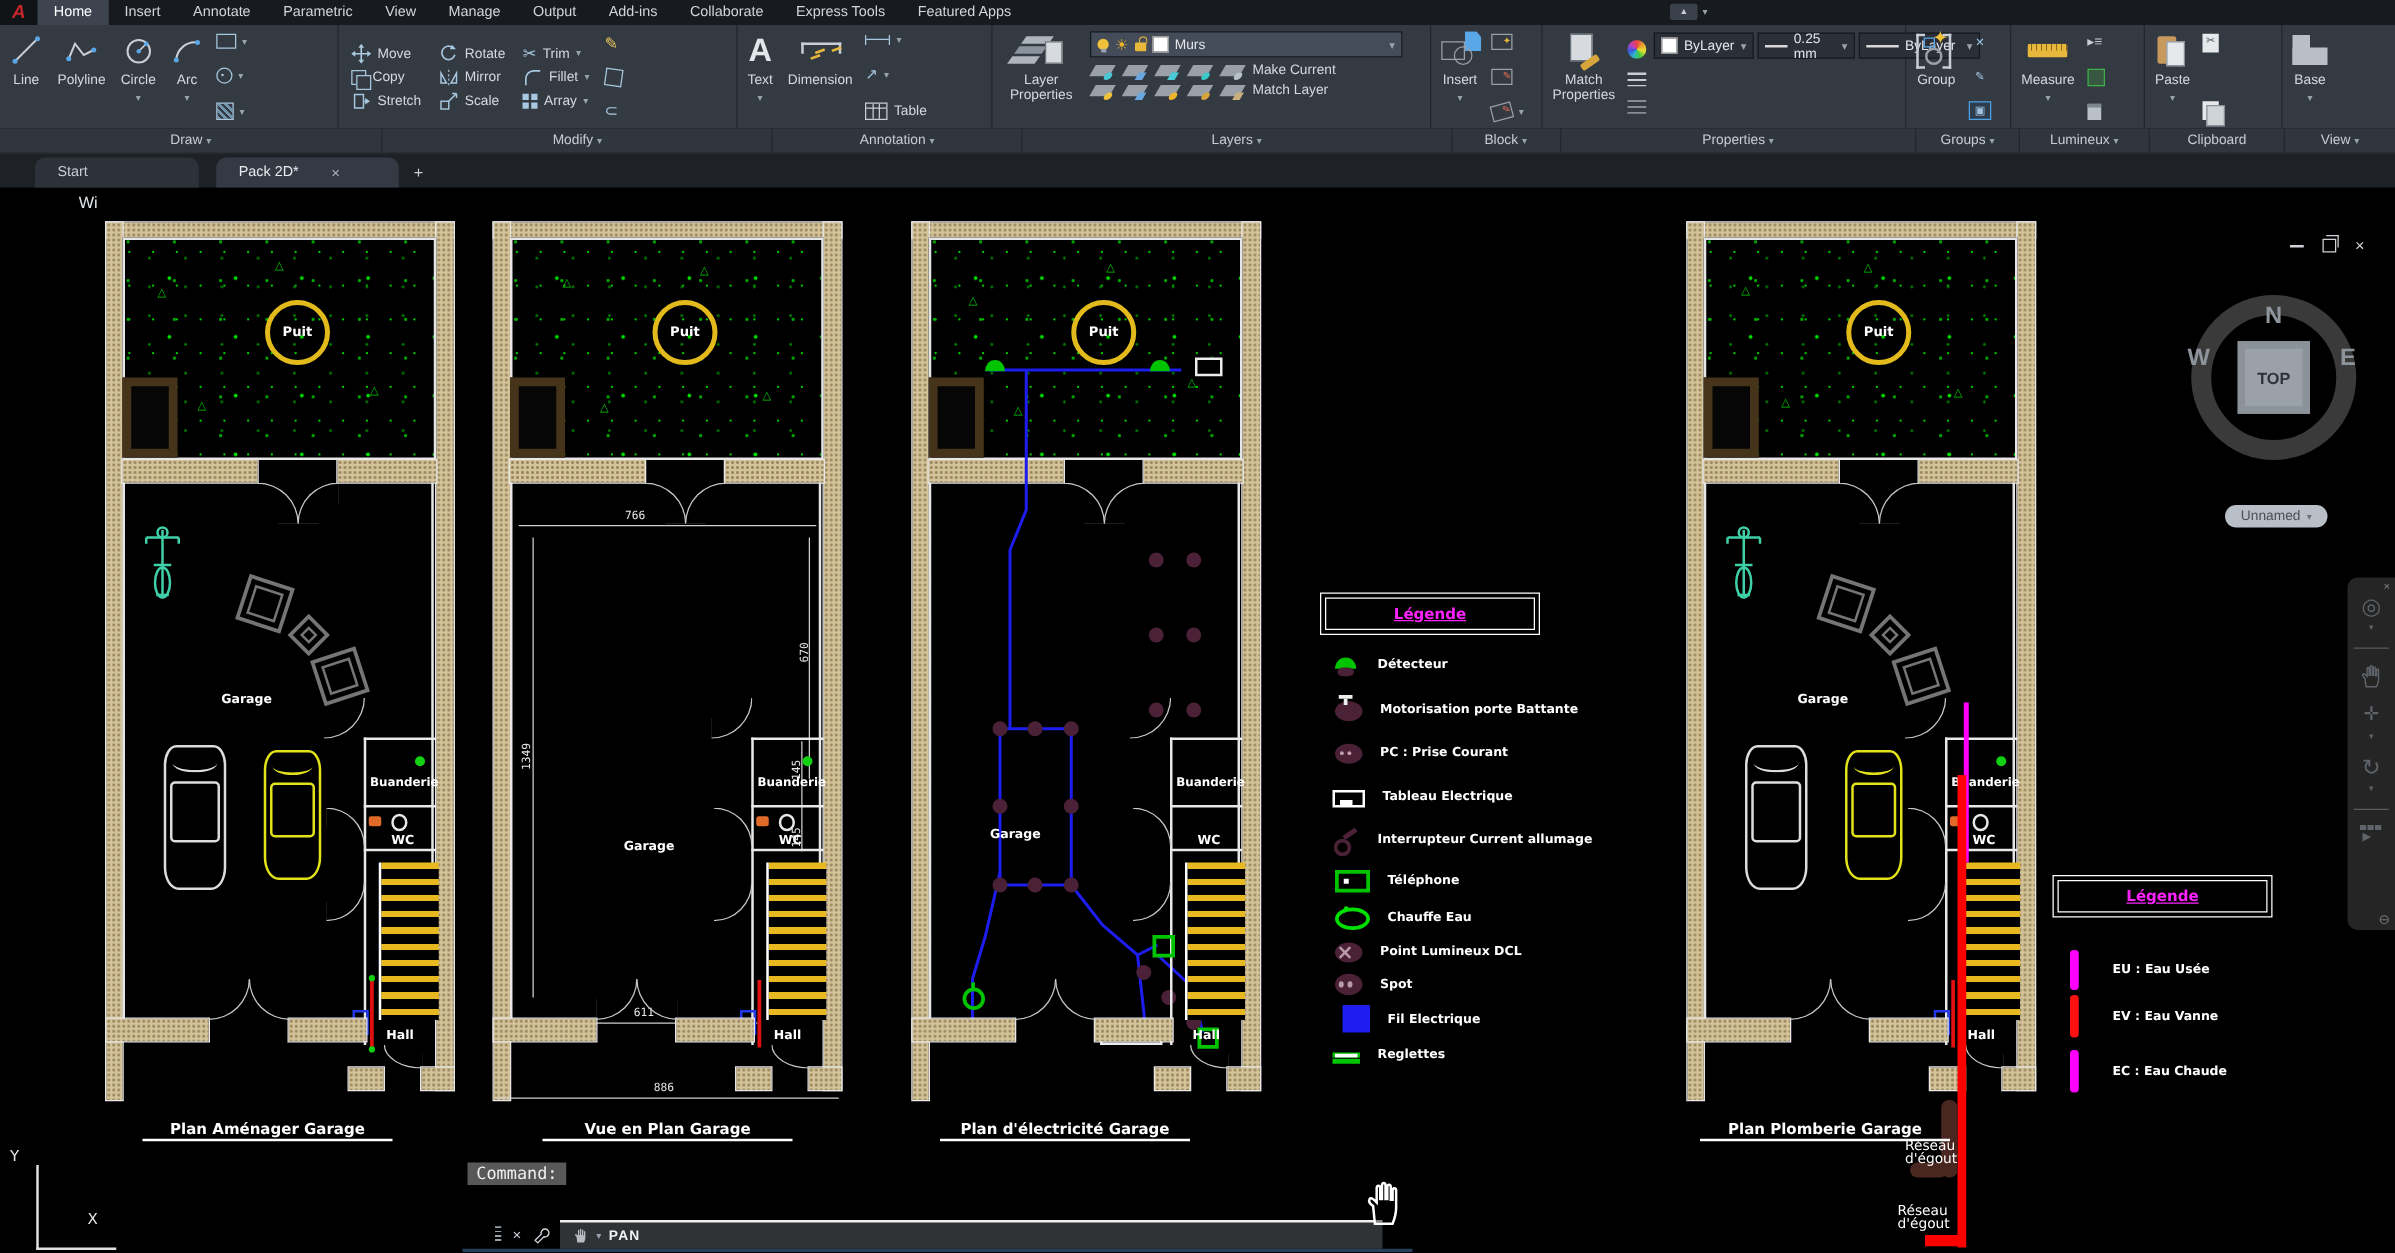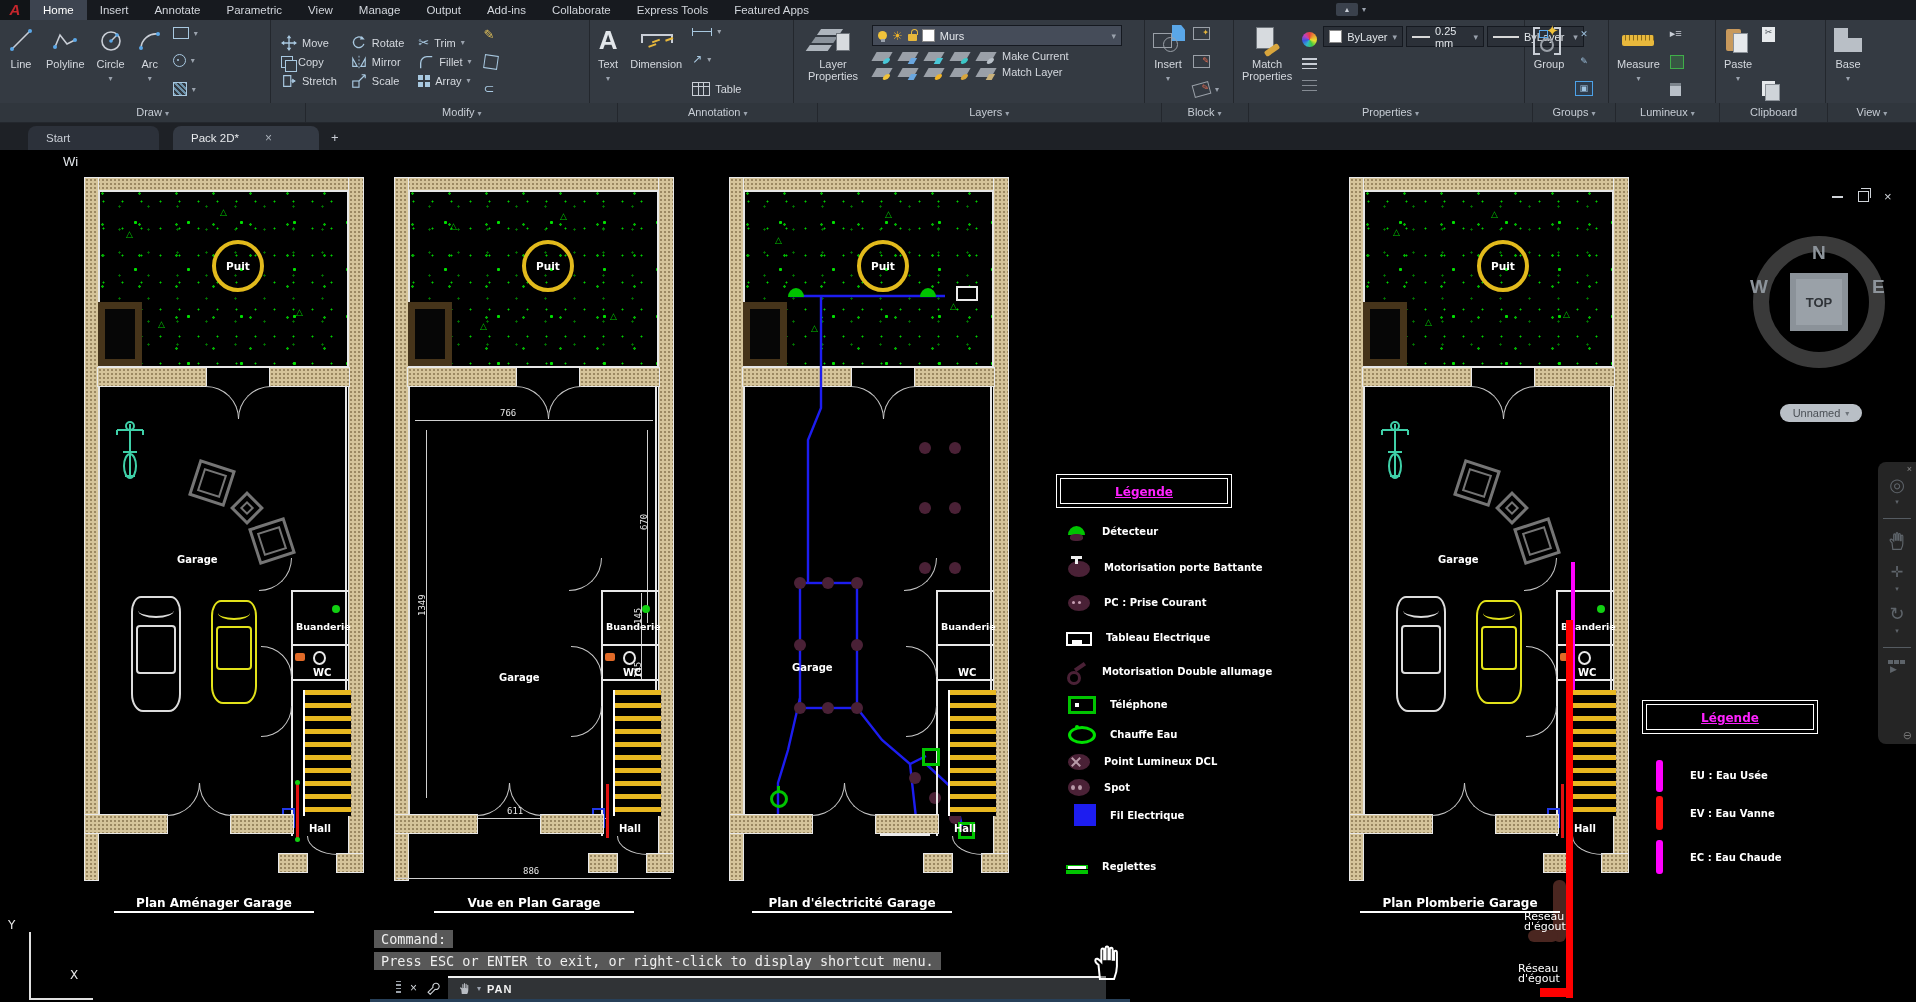--- a/index.html
+++ b/index.html
@@ -919,21 +919,21 @@
       <div class="legrow" style="left:10px;top:115px">
           <span class="li li-outlet"></span>
           <span class="leglabel">PC : Prise Courant</span>
         </div>
       <div class="legrow" style="left:10px;top:150px">
           <span class="li li-panel"></span>
           <span class="leglabel">Tableau Electrique</span>
         </div>
       <div class="legrow" style="left:10px;top:184px">
           <span class="li li-switch"></span>
-          <span class="leglabel">Motorisation Double allumage</span>
+          <span class="leglabel">Interrupteur Current allumage</span>
         </div>
       <div class="legrow" style="left:10px;top:217px">
           <span class="li li-phone"></span>
           <span class="leglabel">Téléphone</span>
         </div>
       <div class="legrow" style="left:10px;top:247px">
           <span class="li li-heater"></span>
           <span class="leglabel">Chauffe Eau</span>
         </div>
       <div class="legrow" style="left:10px;top:274px">
@@ -941,21 +941,21 @@
           <span class="leglabel">Point Lumineux DCL</span>
         </div>
       <div class="legrow" style="left:10px;top:300px">
           <span class="li li-spot"></span>
           <span class="leglabel">Spot</span>
         </div>
       <div class="legrow" style="left:10px;top:328px">
           <span class="li li-wire"></span>
           <span class="leglabel">Fil Electrique</span>
         </div>
-      <div class="legrow" style="left:10px;top:379px">
+      <div class="legrow" style="left:10px;top:356px">
           <span class="li li-strip"></span>
           <span class="leglabel">Reglettes</span>
         </div>
     </div>
 
     <div style="position:absolute;left:1642px;top:552px;width:240px;height:190px;">
       <div class="legbox" style="left:4px;top:2px;width:168px;position:absolute"><span class="legtitle">Légende</span></div>
       <div class="pbar" style="left:14px;top:58px;height:32px;background:#ff00ff"></div>
       <div class="leglabel" style="position:absolute;left:48px;top:68px">EU : Eau Usée</div>
       <div class="pbar" style="left:14px;top:94px;height:34px;background:#ff1010"></div>
@@ -1003,21 +1003,20 @@
     </div>
 
     <div>
       <span class="ucs-y">Y</span>
       <span class="ucs-x">X</span>
       <div class="ucs-vl"></div>
       <div class="ucs-hl"></div>
     </div>
 
     <div class="cmdline" style="left:374px;top:780px">Command:</div>
-    <div class="cmdline" style="left:374px;top:802px">Press ESC or ENTER to exit, or right-click to display shortcut menu.</div>
     <div id="dock">
       <div class="dock-left">
         <span class="grip"></span>
         <span class="dock-x">×</span>
         <svg width="14" height="14" viewBox="0 0 20 20">
             <path d="M3 16l7-7a4.5 4.5 0 1 1 3 3l-7 7z" fill="none" stroke="#cfd3d8" stroke-width="1.6"></path>
           </svg>
       </div>
       <div class="dock-main">
         <svg width="13" height="13" viewBox="0 0 24 24">

